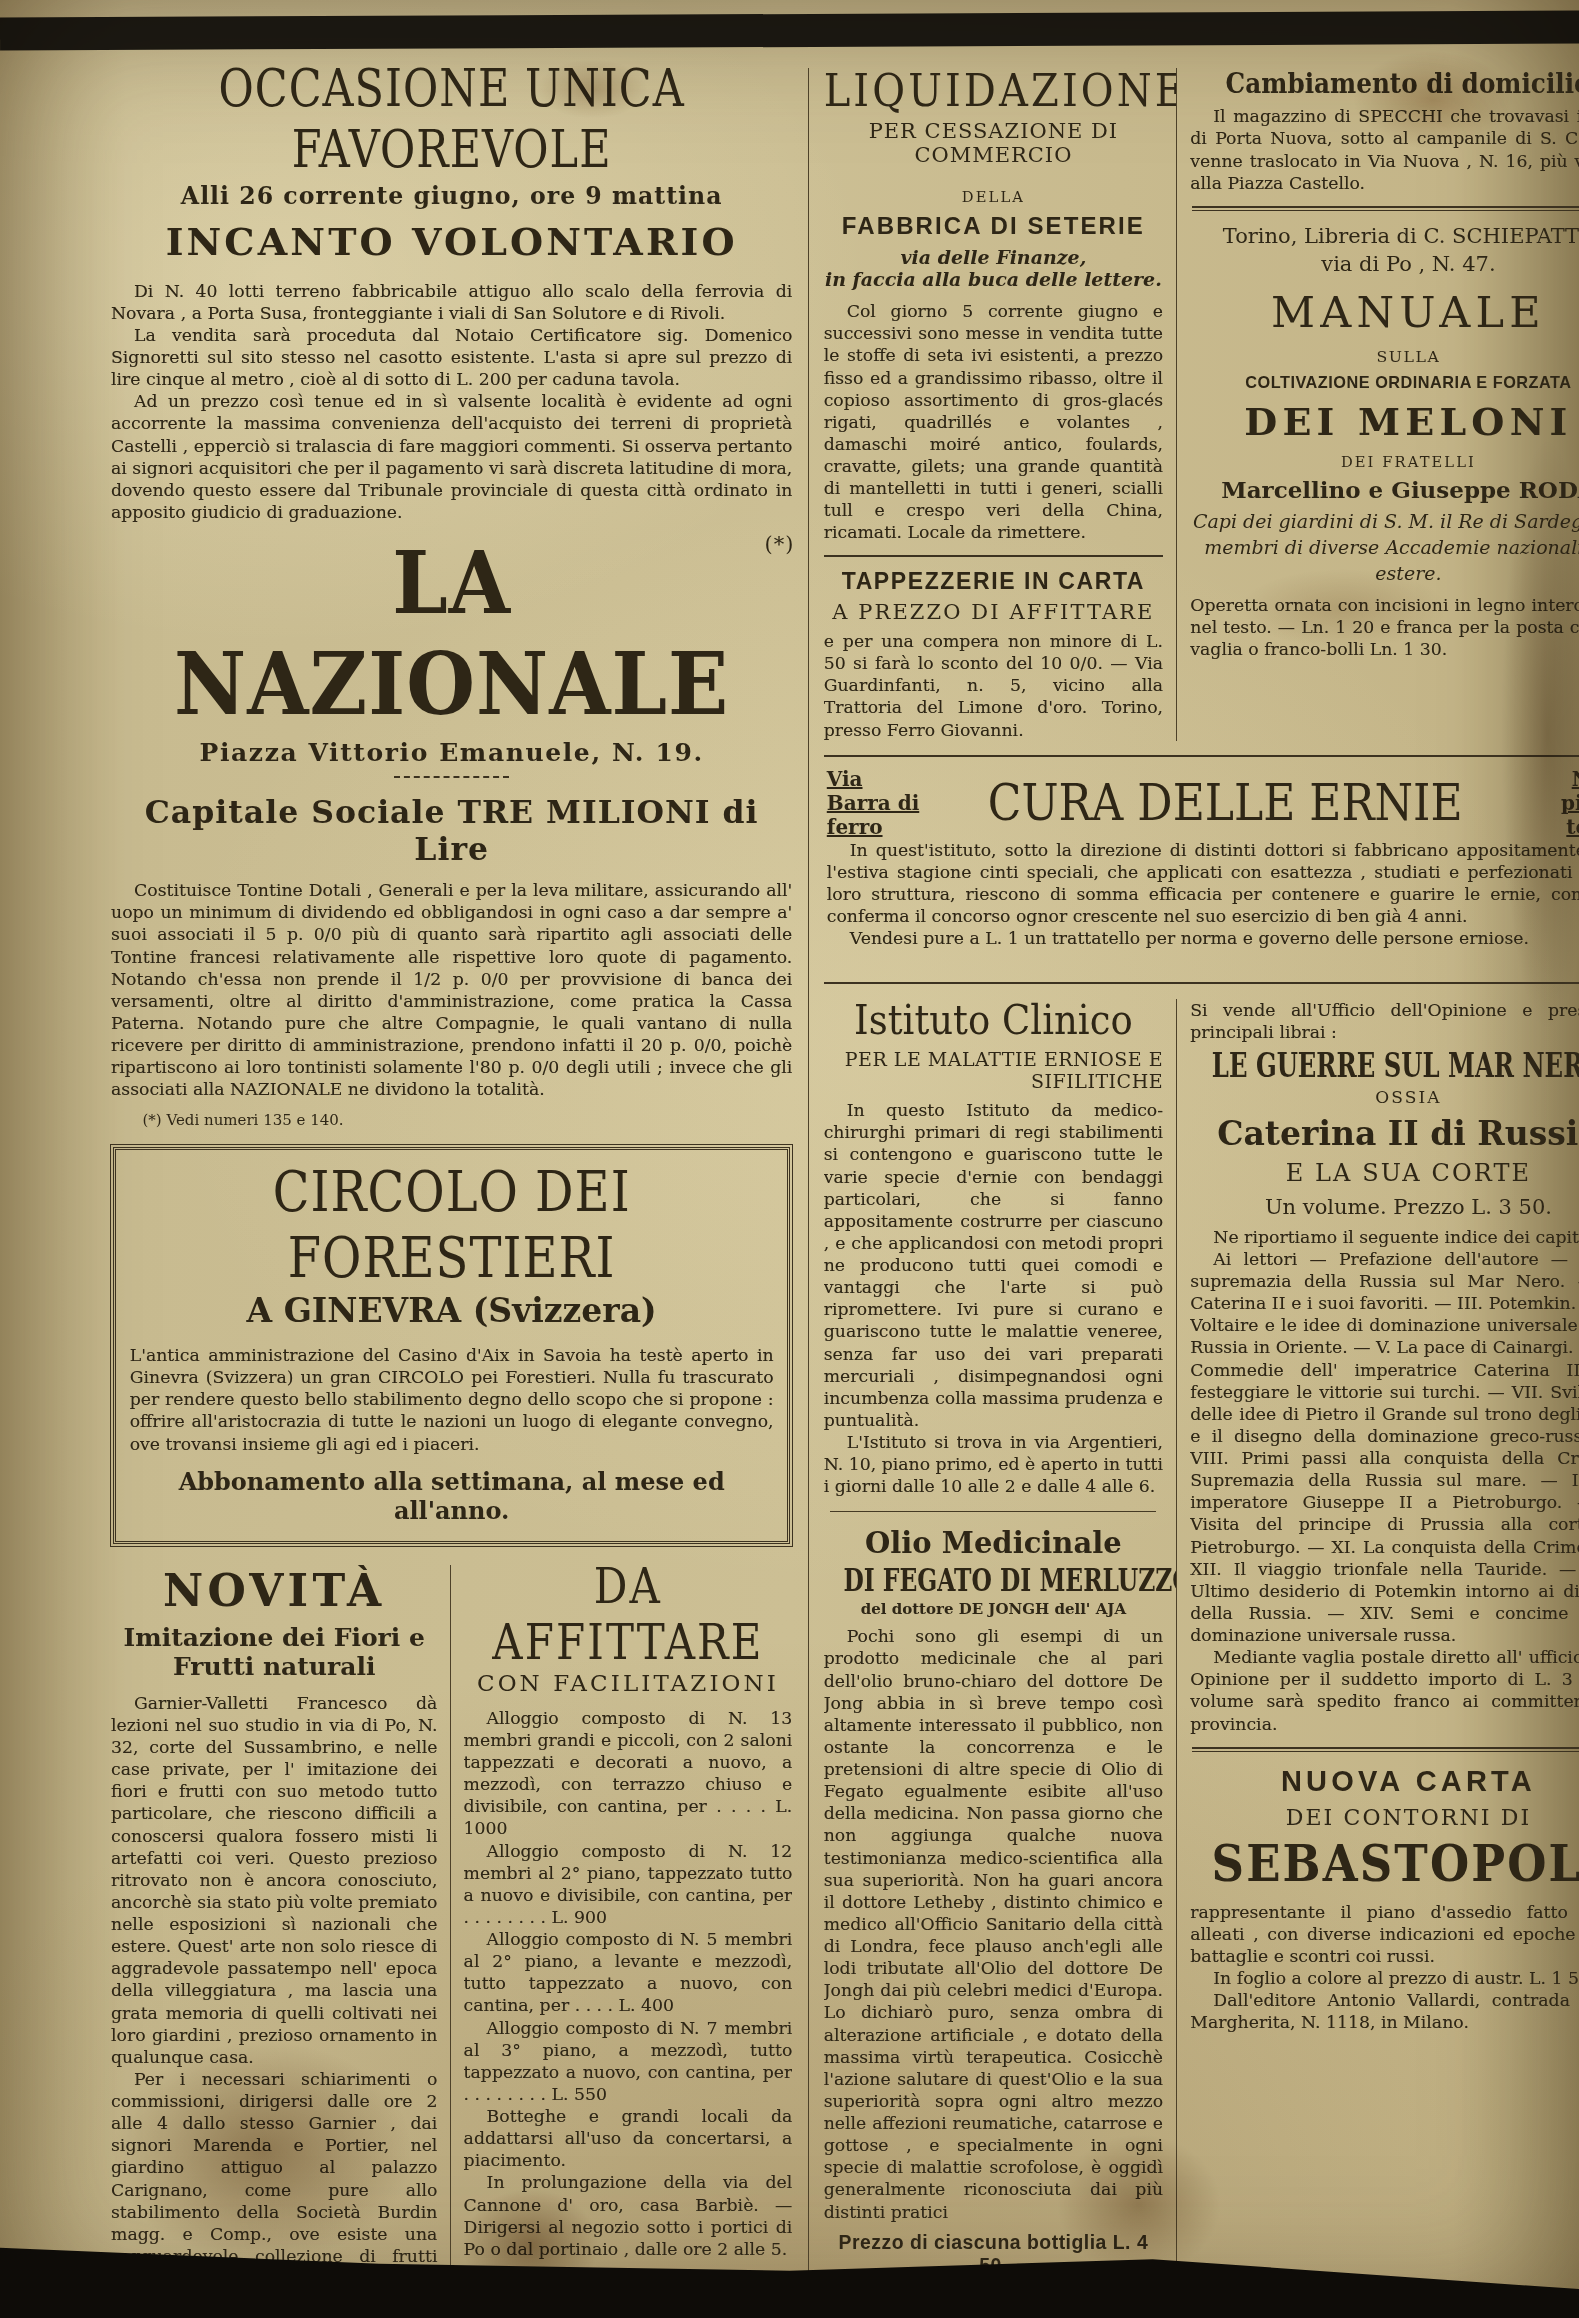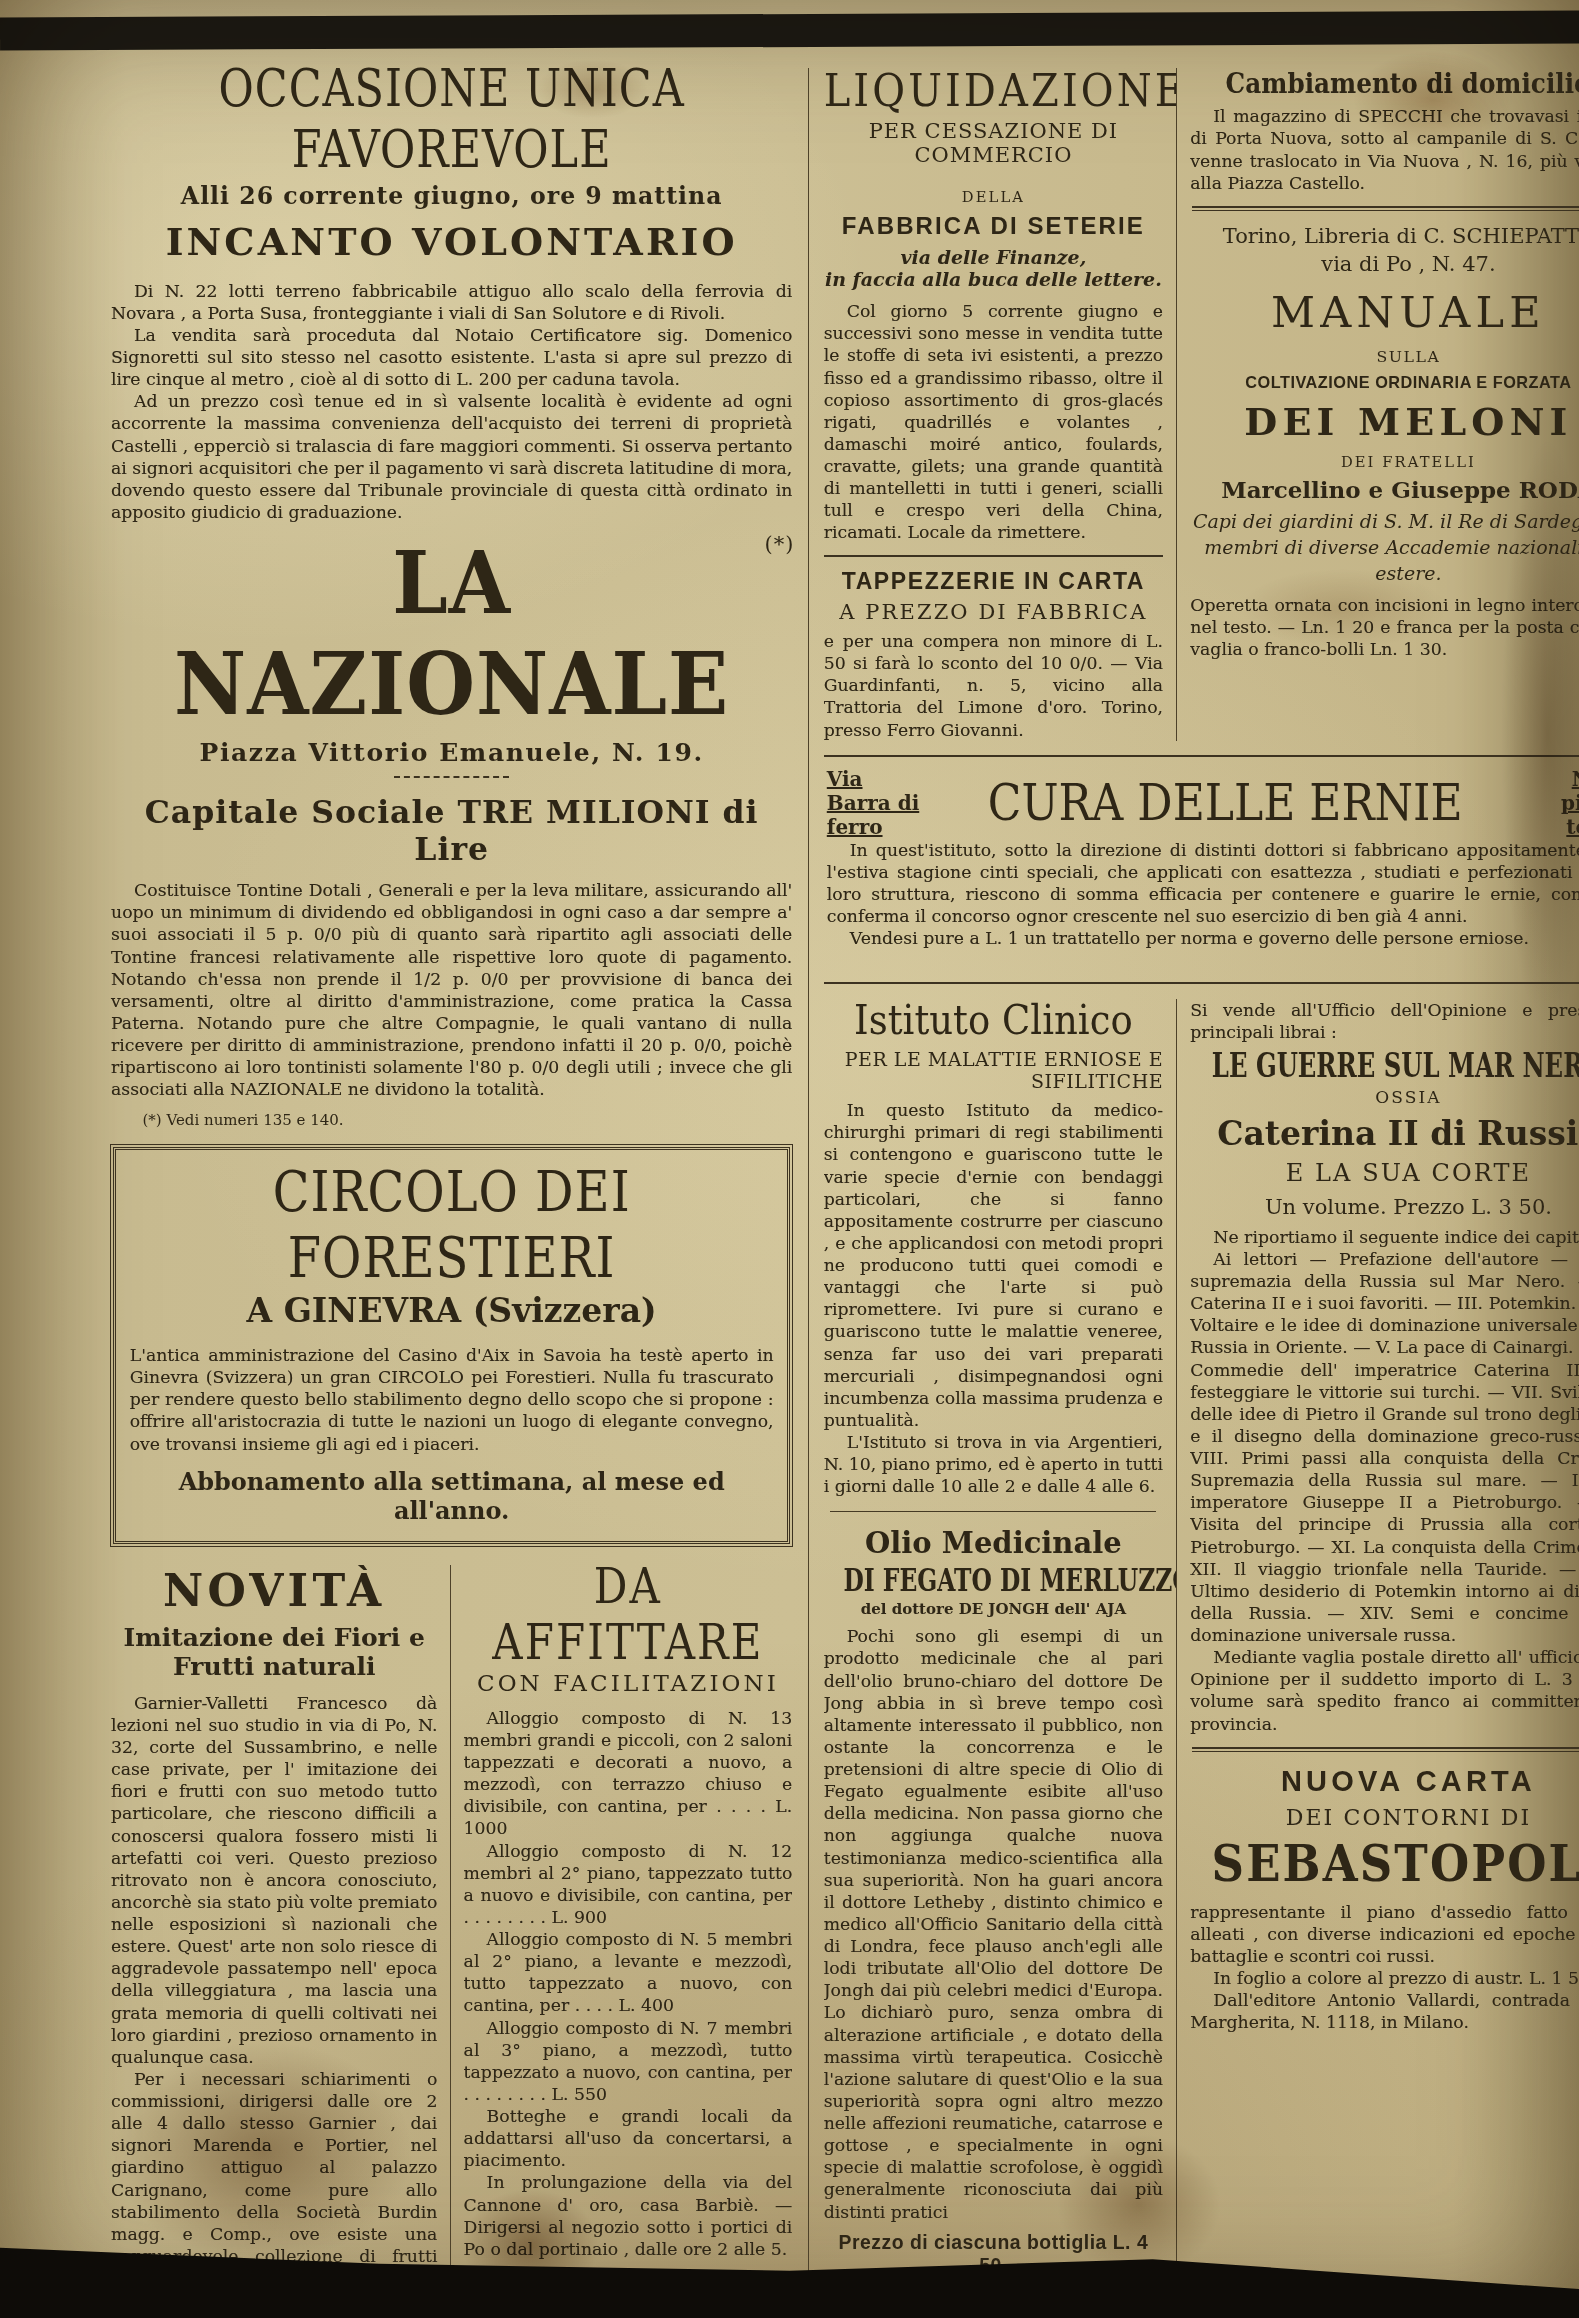--- a/index.html
+++ b/index.html
@@ -119,21 +119,21 @@
 <div class="paper">
   <div class="blackstrip-top"></div>
 
   <div class="content">
 
     <div class="col1">
       <section>
         <h1 class="occ-title"><span>OCCASIONE UNICA FAVOREVOLE</span></h1>
         <div class="occ-sub">Alli 26 corrente giugno, ore 9 mattina</div>
         <div class="occ-sub2">INCANTO VOLONTARIO</div>
-        <p class="body">Di N. 22 lotti terreno fabbricabile attiguo allo scalo della ferrovia di Novara , a Porta Susa, fronteggiante i viali di San Solutore e di Rivoli.</p>
+        <p class="body">Di N. 40 lotti terreno fabbricabile attiguo allo scalo della ferrovia di Novara , a Porta Susa, fronteggiante i viali di San Solutore e di Rivoli.</p>
         <p class="body">La vendita sarà proceduta dal Notaio Certificatore sig. Domenico Signoretti sul sito stesso nel casotto esistente. L'asta si apre sul prezzo di lire cinque al metro , cioè al di sotto di L. 200 per caduna tavola.</p>
         <p class="body">Ad un prezzo così tenue ed in sì valsente località è evidente ad ogni accorrente la massima convenienza dell'acquisto dei terreni di proprietà Castelli , epperciò si tralascia di fare maggiori commenti. Si osserva pertanto ai signori acquisitori che per il pagamento vi sarà discreta latitudine di mora, dovendo questo essere dal Tribunale provinciale di questa città ordinato in apposito giudicio di graduazione.</p>
       </section>
 
       <section>
         <h1 class="naz-title"><span class="t">LA NAZIONALE</span><span class="naz-star">(*)</span></h1>
         <div class="naz-addr">Piazza Vittorio Emanuele, N. 19.</div>
         <hr class="rshort">
         <div class="naz-cap">Capitale Sociale TRE MILIONI di Lire</div>
         <p class="body">Costituisce Tontine Dotali , Generali e per la leva militare, assicurando all' uopo un minimum di dividendo ed obbligandosi in ogni caso a dar sempre a' suoi associati il 5 p. 0/0 più di quanto sarà ripartito agli associati delle Tontine francesi relativamente alle rispettive loro quote di pagamento. Notando ch'essa non prende il 1/2 p. 0/0 per provvisione di banca dei versamenti, oltre al diritto d'amministrazione, come pratica la Cassa Paterna. Notando pure che altre Compagnie, le quali vantano di nulla ricevere per diritto di amministrazione, prendono infatti il 20 p. 0/0, poichè ripartiscono ai loro tontinisti solamente l'80 p. 0/0 degli utili ; invece che gli associati alla NAZIONALE ne dividono la totalità.</p>
@@ -183,21 +183,21 @@
             <h2 class="h-liquid"><span>LIQUIDAZIONE</span></h2>
             <div class="h-cess">PER CESSAZIONE DI COMMERCIO</div>
             <div class="h-della">DELLA</div>
             <div class="h-seterie sans">FABBRICA DI SETERIE</div>
             <div class="h-finanze">via delle Finanze,</div>
             <div class="h-finanze mb20">in faccia alla buca delle lettere.</div>
             <p class="body">Col giorno 5 corrente giugno e successivi sono messe in vendita tutte le stoffe di seta ivi esistenti, a prezzo fisso ed a grandissimo ribasso, oltre il copioso assortimento di gros-glacés rigati, quadrillés e volantes , damaschi moiré antico, foulards, cravatte, gilets; una grande quantità di mantelletti in tutti i generi, scialli tull e crespo veri della China, ricamati. Locale da rimettere.</p>
           </section>
           <section class="mt20">
             <h2 class="h-tapp2 sans">TAPPEZZERIE IN CARTA</h2>
-            <div class="h-prezzofab">A PREZZO DI FABBRICA</div>
+            <div class="h-prezzofab">A PREZZO DI AFFITTARE</div>
             <p class="body noindent">e per una compera non minore di L. 50 si farà lo sconto del 10 0/0. — Via Guardinfanti, n. 5, vicino alla Trattoria del Limone d'oro. Torino, presso Ferro Giovanni.</p>
           </section>
         </div>
         <div class="c3">
           <section>
             <h2 class="h-domic"><span>Cambiamento di domicilio</span></h2>
             <p class="body mt14">Il magazzino di SPECCHI che trovavasi in via di Porta Nuova, sotto al campanile di S. Carlo , venne traslocato in Via Nuova , N. 16, più vicino alla Piazza Castello.</p>
           </section>
           <hr class="r2">
           <section>

